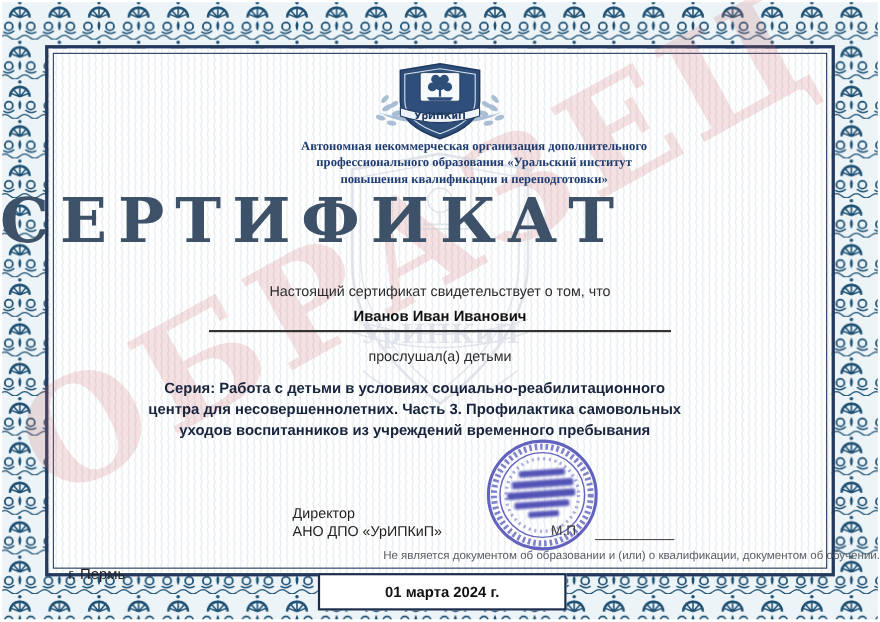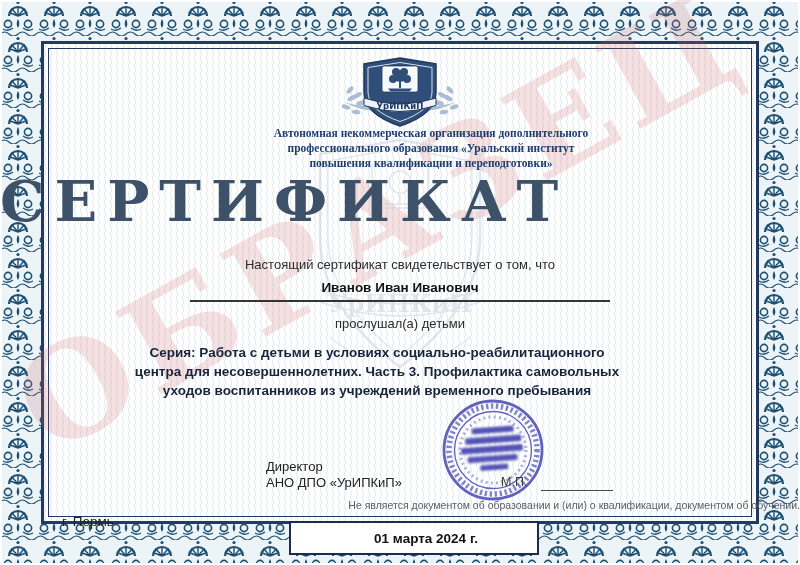--- a/index.html
+++ b/index.html
@@ -56,21 +56,21 @@
   .signatory{position:absolute;left:266px;top:459px;font-size:13px;line-height:16px;color:#222;}
   .mp{position:absolute;left:501px;top:475px;font-size:12.5px;color:#3a3a3a;}
   .sig-line{position:absolute;left:541px;top:490px;width:72px;border-top:1.5px solid #4a4a4a;}
 
   .disclaimer{position:absolute;left:0;top:499px;width:800px;text-align:right;font-size:10.5px;color:#5b6067;}
 
   .date-box{
     position:absolute;left:289px;top:521px;width:222px;height:30px;z-index:3;
     background:#ffffff;border:2px solid #1c2c4e;
     display:flex;align-items:center;justify-content:center;
-    font-size:13.5px;font-weight:bold;color:#111;padding-left:24px;
+    font-size:13.5px;font-weight:bold;color:#111;
   }
 </style>
 </head>
 <body>
 
 <div class="cert">
 
   <svg class="bg-svg" width="800" height="565">
     <defs>
       <pattern id="orn" width="36" height="36" patternUnits="userSpaceOnUse">

